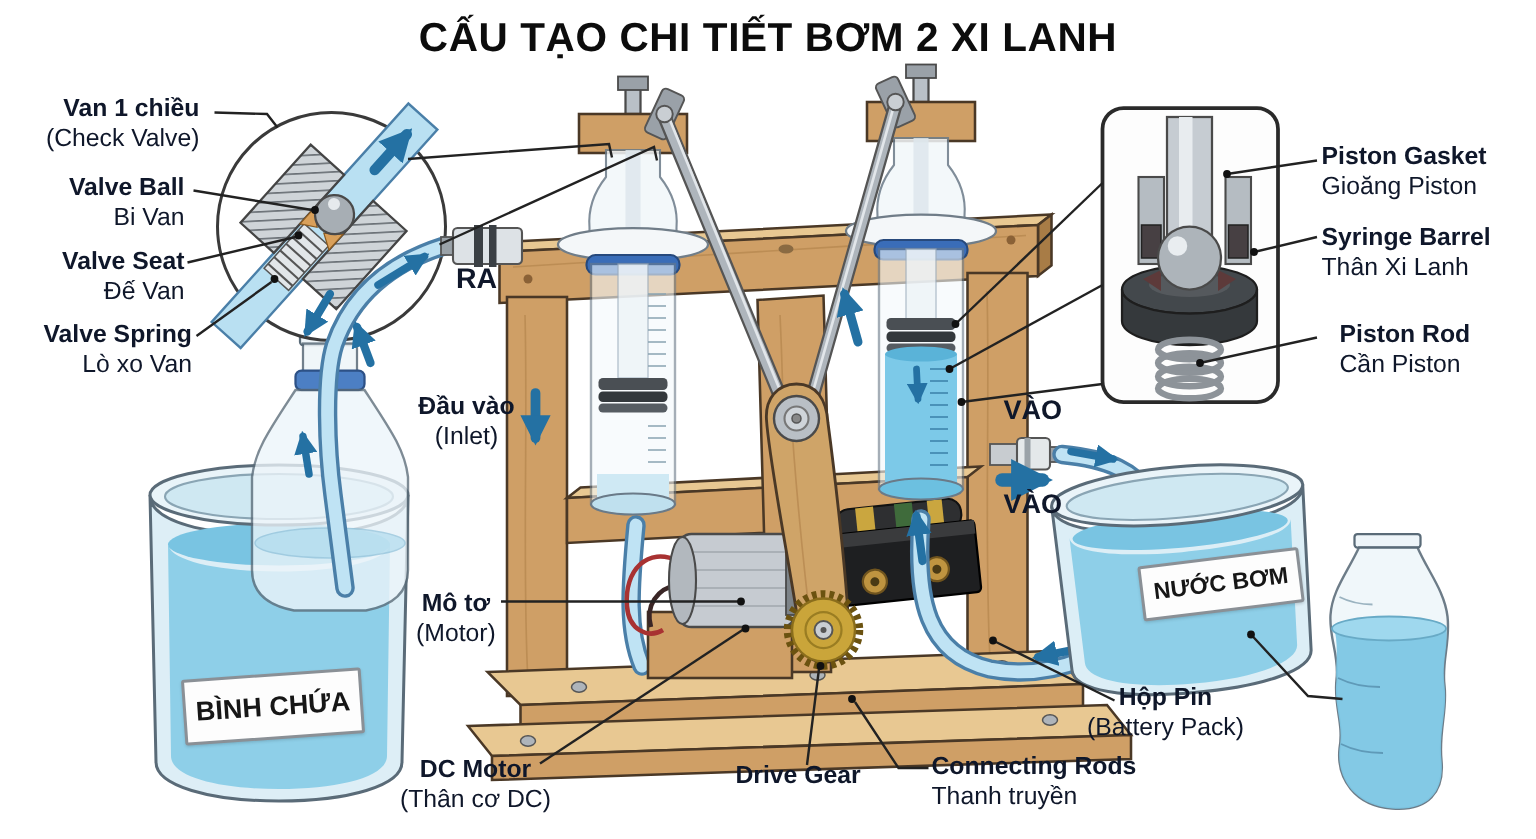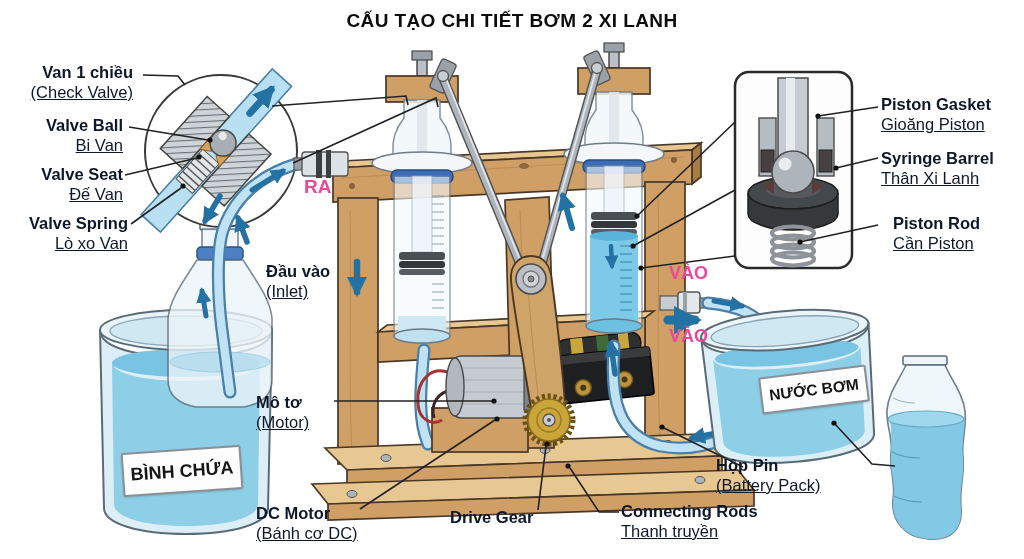--- a/index.html
+++ b/index.html
@@ -1,26 +1,26 @@
 <!DOCTYPE html>
 <html><head>
 <meta charset="utf-8">
 <style>
   html,body{margin:0;padding:0;background:#fff;}
   #stage{position:relative;width:1024px;height:559px;background:#ffffff;overflow:hidden;
          font-family:"Liberation Sans",sans-serif;color:#111;}
   #art{position:absolute;left:0;top:0;}
   .title{position:absolute;left:0;top:10px;width:1024px;text-align:center;
-         font-size:19px;font-weight:700;letter-spacing:.4px;color:#0c0c0c;}
+         font-size:27px;font-weight:700;letter-spacing:.4px;color:#0c0c0c;}
   .lbl{position:absolute;font-size:16.5px;line-height:20px;white-space:nowrap;color:#0f172a;}
   .lbl .b{display:block;font-weight:700;}
-  .lbl .r{display:block;font-weight:400;text-decoration:underline;}
+  .lbl .r{display:block;font-weight:400;}
   .ra{text-align:right;}
-  .ctr{text-align:left;}
-  .port{position:absolute;font-size:18px;font-weight:700;white-space:nowrap;color:#ec4899;text-align:right;}
+  .ctr{text-align:center;}
+  .port{position:absolute;font-size:18px;font-weight:700;white-space:nowrap;color:#0f172a;text-align:right;}
   .plaque{position:absolute;background:#fdfdfd;border:2px solid #8a9096;border-radius:2px;
           display:flex;align-items:center;justify-content:center;font-weight:700;
           color:#161616;box-shadow:0 1px 2px rgba(40,60,70,.2);}
   
   .wf{fill:#cf9f66;stroke:#4a3826;stroke-width:1.7;}
   .wt{fill:#e8c892;stroke:#4a3826;stroke-width:1.7;}
   .ws{fill:#a87c46;stroke:#4a3826;stroke-width:1.7;}
   .grain{stroke:#b6874f;stroke-width:1.1;fill:none;opacity:.75;}
   .tubeO{stroke:#4a7fa8;stroke-width:13;fill:none;stroke-linecap:round;}
   .tubeI{stroke:#bfe3f4;stroke-width:8.5;fill:none;stroke-linecap:round;}
@@ -394,21 +394,21 @@
   <span class="b">Piston Rod</span>
   <span class="r">Cần Piston</span>
 </div>
 
 <div class="lbl ctr" style="left:256px;top:392px;width:96px;">
   <span class="b">Mô tơ</span>
   <span class="r">(Motor)</span>
 </div>
 <div class="lbl ctr" style="left:256px;top:503px;width:122px;">
   <span class="b">DC Motor</span>
-  <span class="r">(Bánh cơ DC)</span>
+  <span class="r">(Thân cơ DC)</span>
 </div>
 <div class="lbl ctr" style="left:450px;top:507px;width:164px;">
   <span class="b">Drive Gear</span>
 </div>
 <div class="lbl" style="left:621px;top:501px;">
   <span class="b">Connecting Rods</span>
   <span class="r">Thanh truyền</span>
 </div>
 <div class="lbl ctr" style="left:716px;top:455px;width:122px;">
   <span class="b">Hộp Pin</span>

